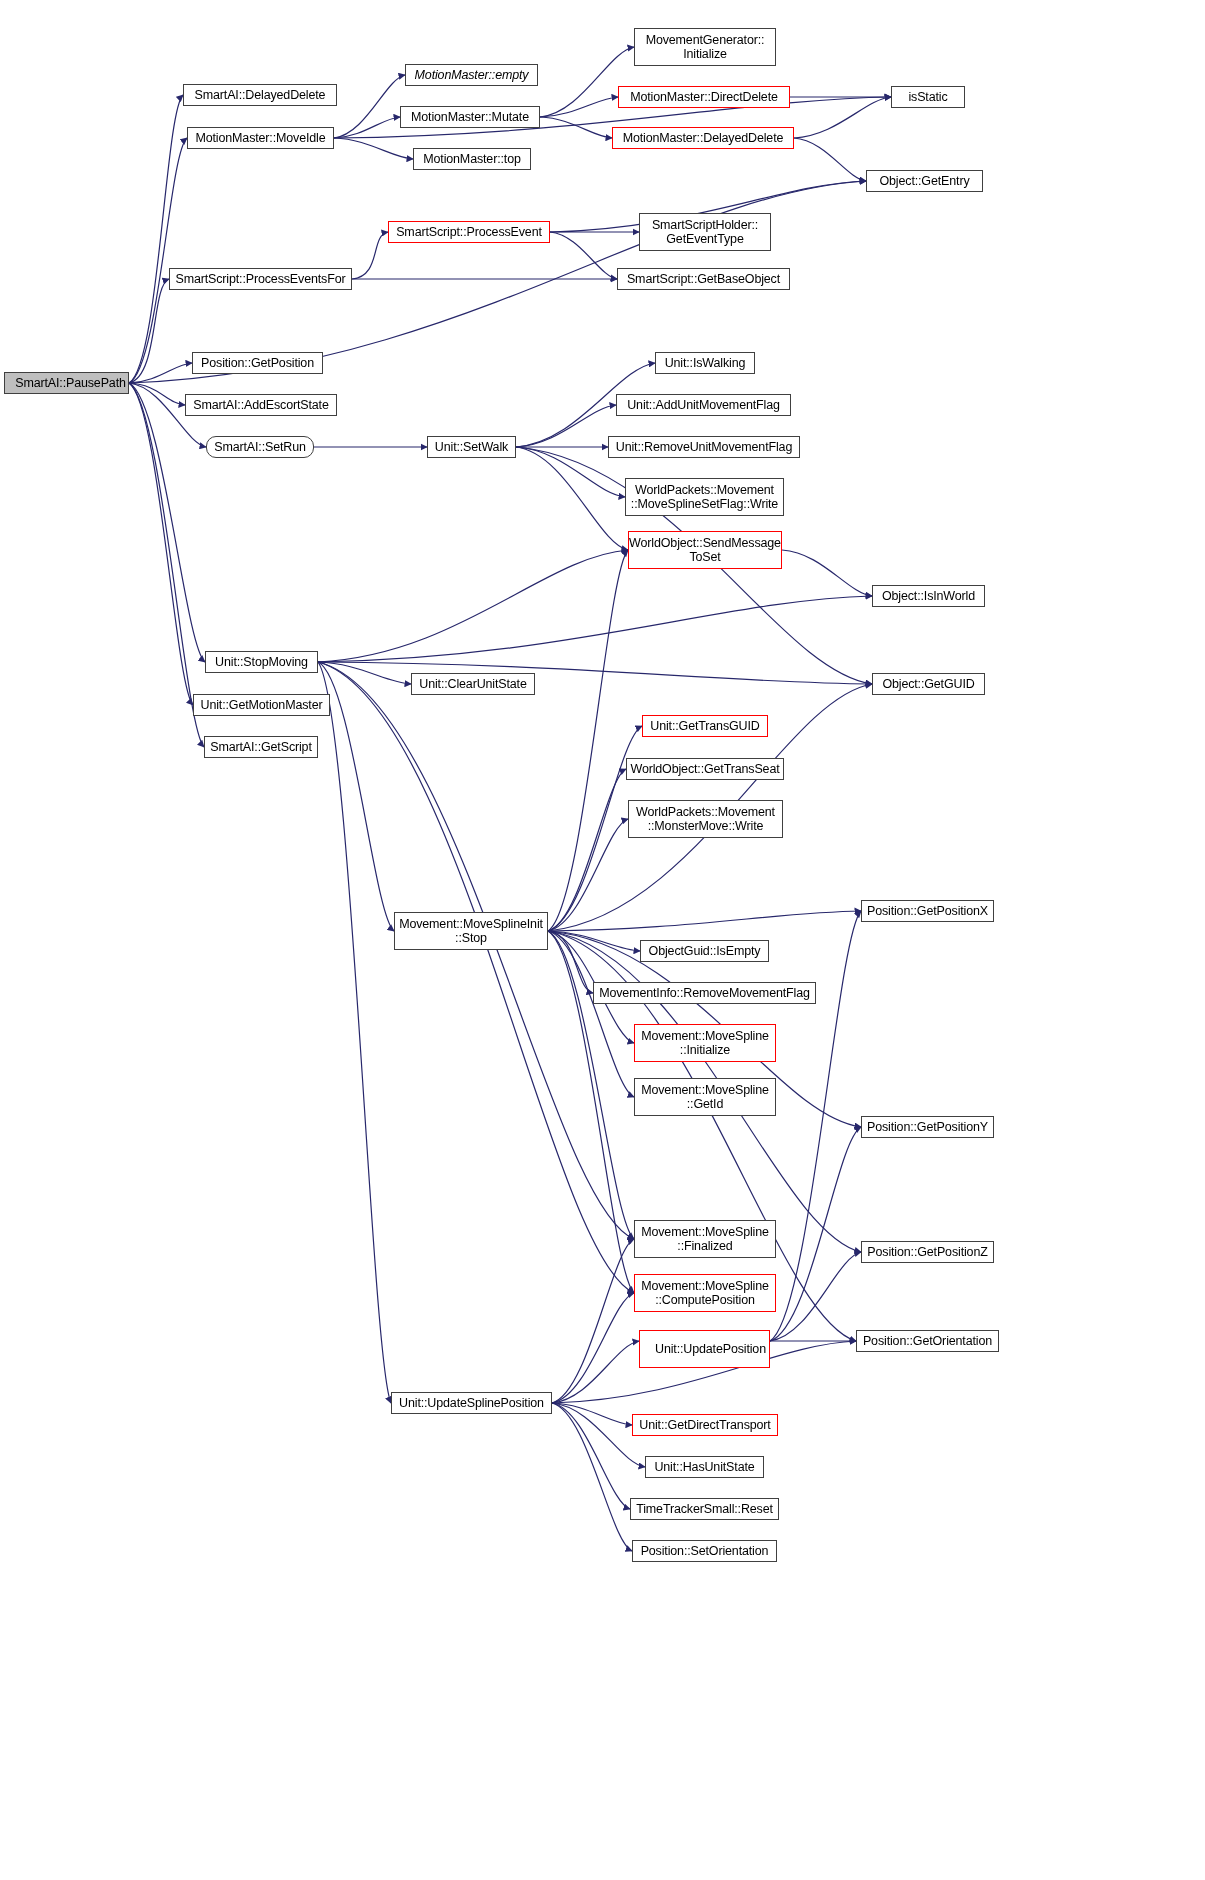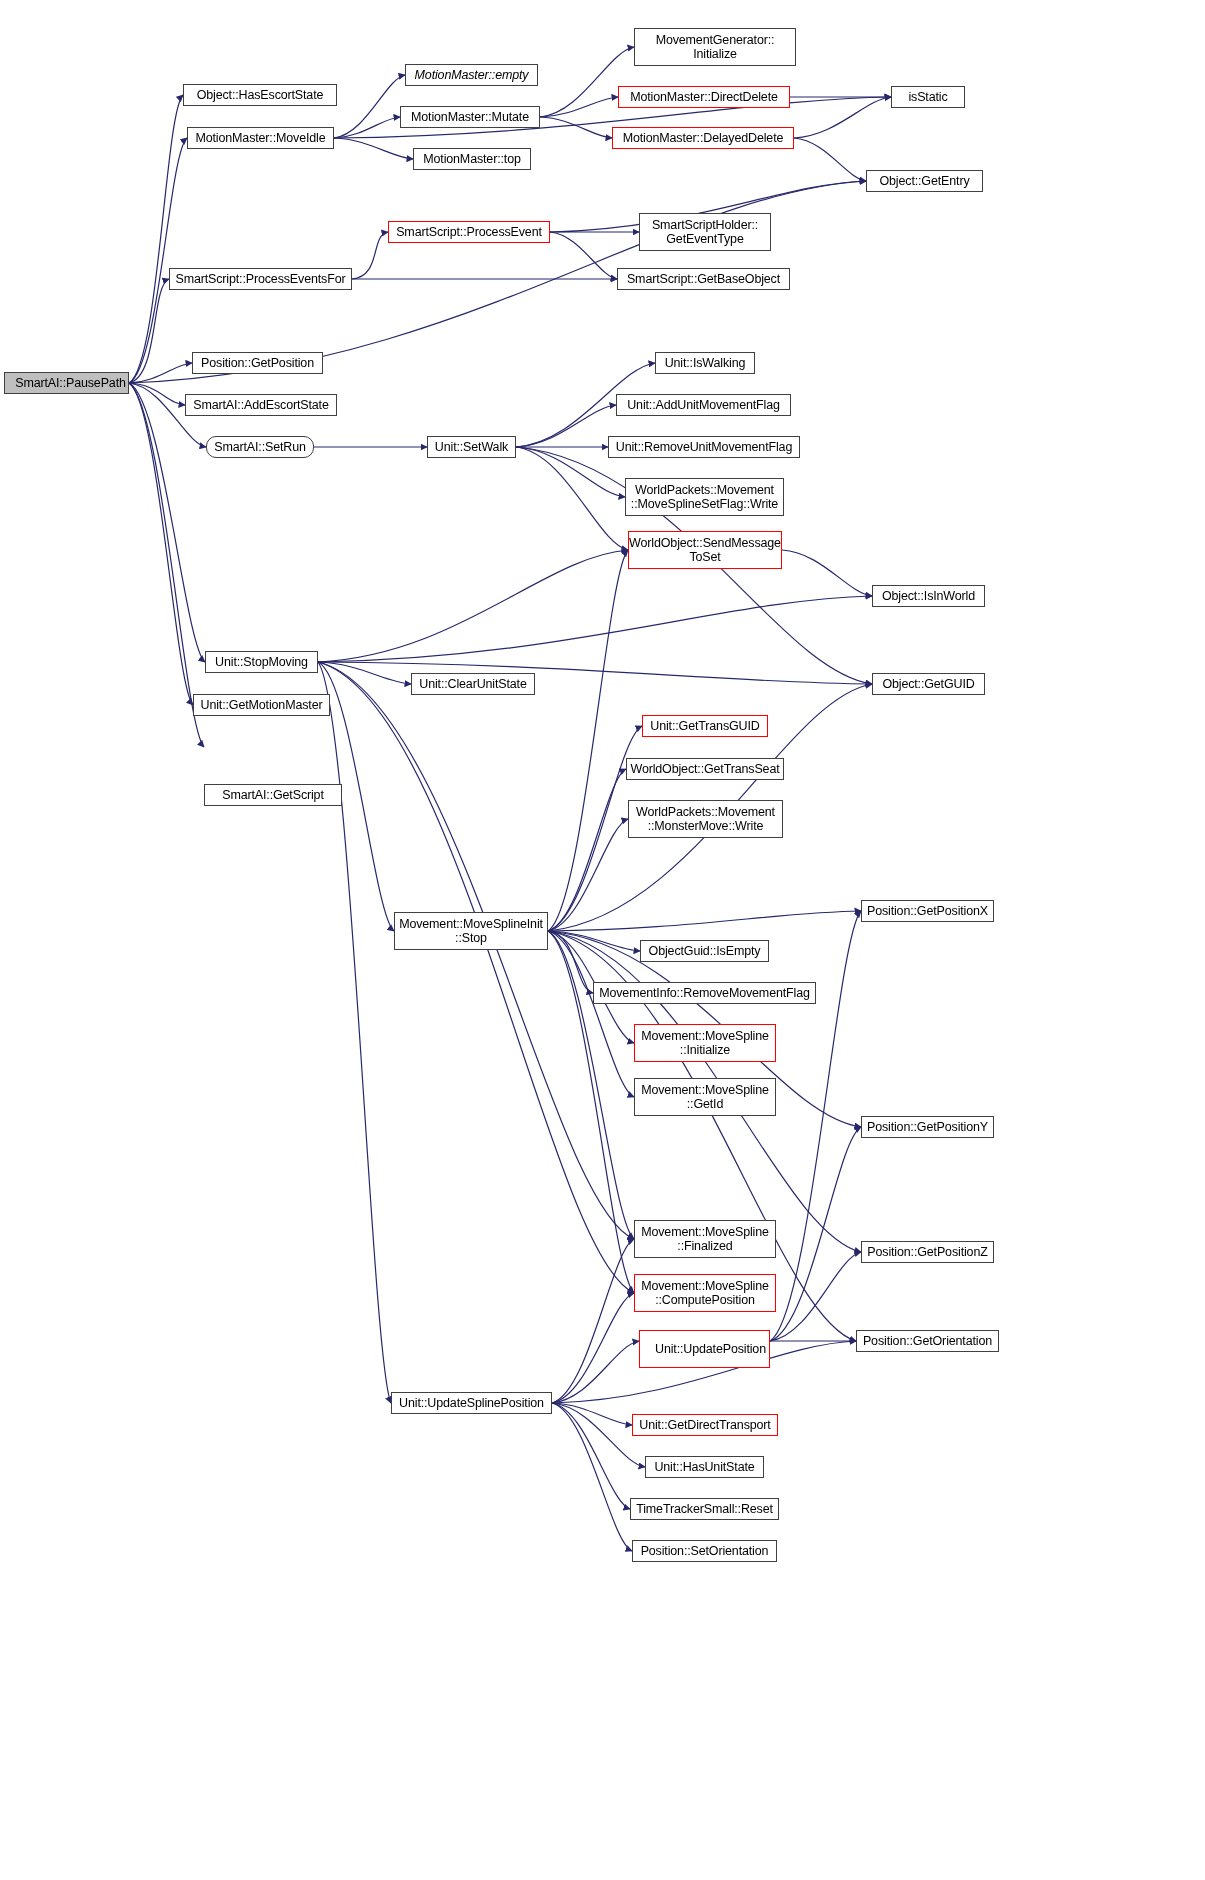--- a/index.html
+++ b/index.html
@@ -113,26 +113,26 @@
         <path d="M 552 1403 C 591.15 1399.28, 615.51 1344.72, 639 1341" marker-end="url(#arrow)"></path>
         <path d="M 552 1403 C 688.8 1399.28, 773.92 1344.72, 856 1341" marker-end="url(#arrow)"></path>
         <path d="M 552 1403 C 588 1404.32, 610.4 1423.68, 632 1425" marker-end="url(#arrow)"></path>
         <path d="M 552 1403 C 593.85 1406.84, 619.89 1463.16, 645 1467" marker-end="url(#arrow)"></path>
         <path d="M 552 1403 C 587.1 1409.36, 608.94 1502.64, 630 1509" marker-end="url(#arrow)"></path>
         <path d="M 552 1403 C 588 1411.88, 610.4 1542.12, 632 1551" marker-end="url(#arrow)"></path>
       </g>
   </svg>
   <div id="node-layer">
       <div class="node root" style="left: 4px; top: 372px; width: 125px; height: 22px;">SmartAI::PausePath</div>
-      <div class="node" style="left: 183px; top: 84px; width: 154px; height: 22px;">Object::HasEscortState</div>
+      <div class="node" style="left: 183px; top: 84px; width: 154px; height: 22px;">SmartAI::DelayedDelete</div>
       <div class="node" style="left: 187px; top: 127px; width: 147px; height: 22px;">MotionMaster::MoveIdle</div>
       <div class="node" style="left: 405px; top: 64px; width: 133px; height: 22px; font-style: italic;">MotionMaster::empty</div>
       <div class="node" style="left: 400px; top: 106px; width: 140px; height: 22px;">MotionMaster::Mutate</div>
       <div class="node" style="left: 413px; top: 148px; width: 118px; height: 22px;">MotionMaster::top</div>
-      <div class="node" style="left: 634px; top: 28px; width: 162px; height: 38px;">MovementGenerator::
+      <div class="node" style="left: 634px; top: 28px; width: 142px; height: 38px;">MovementGenerator::
 Initialize</div>
       <div class="node red" style="left: 618px; top: 86px; width: 172px; height: 22px;">MotionMaster::DirectDelete</div>
       <div class="node red" style="left: 612px; top: 127px; width: 182px; height: 22px;">MotionMaster::DelayedDelete</div>
       <div class="node" style="left: 891px; top: 86px; width: 74px; height: 22px;">isStatic</div>
       <div class="node" style="left: 866px; top: 170px; width: 117px; height: 22px;">Object::GetEntry</div>
       <div class="node red" style="left: 388px; top: 221px; width: 162px; height: 22px;">SmartScript::ProcessEvent</div>
       <div class="node" style="left: 639px; top: 213px; width: 132px; height: 38px;">SmartScriptHolder::
 GetEventType</div>
       <div class="node" style="left: 169px; top: 268px; width: 183px; height: 22px;">SmartScript::ProcessEventsFor</div>
       <div class="node" style="left: 617px; top: 268px; width: 173px; height: 22px;">SmartScript::GetBaseObject</div>
@@ -146,21 +146,21 @@
       <div class="node" style="left: 625px; top: 478px; width: 159px; height: 38px;">WorldPackets::Movement
 ::MoveSplineSetFlag::Write</div>
       <div class="node red" style="left: 628px; top: 531px; width: 154px; height: 38px;">WorldObject::SendMessage
 ToSet</div>
       <div class="node" style="left: 872px; top: 585px; width: 113px; height: 22px;">Object::IsInWorld</div>
       <div class="node" style="left: 205px; top: 651px; width: 113px; height: 22px;">Unit::StopMoving</div>
       <div class="node" style="left: 411px; top: 673px; width: 124px; height: 22px;">Unit::ClearUnitState</div>
       <div class="node" style="left: 872px; top: 673px; width: 113px; height: 22px;">Object::GetGUID</div>
       <div class="node" style="left: 193px; top: 694px; width: 137px; height: 22px;">Unit::GetMotionMaster</div>
       <div class="node red" style="left: 642px; top: 715px; width: 126px; height: 22px;">Unit::GetTransGUID</div>
-      <div class="node" style="left: 204px; top: 736px; width: 138px; height: 22px; margin-top: 48px;">SmartAI::GetScript</div>
+      <div class="node" style="left: 204px; top: 736px; width: 114px; height: 22px;">SmartAI::GetScript</div>
       <div class="node" style="left: 626px; top: 758px; width: 158px; height: 22px;">WorldObject::GetTransSeat</div>
       <div class="node" style="left: 628px; top: 800px; width: 155px; height: 38px;">WorldPackets::Movement
 ::MonsterMove::Write</div>
       <div class="node" style="left: 394px; top: 912px; width: 154px; height: 38px;">Movement::MoveSplineInit
 ::Stop</div>
       <div class="node" style="left: 861px; top: 900px; width: 133px; height: 22px;">Position::GetPositionX</div>
       <div class="node" style="left: 640px; top: 940px; width: 129px; height: 22px;">ObjectGuid::IsEmpty</div>
       <div class="node" style="left: 593px; top: 982px; width: 223px; height: 22px;">MovementInfo::RemoveMovementFlag</div>
       <div class="node red" style="left: 634px; top: 1024px; width: 142px; height: 38px;">Movement::MoveSpline
 ::Initialize</div>

